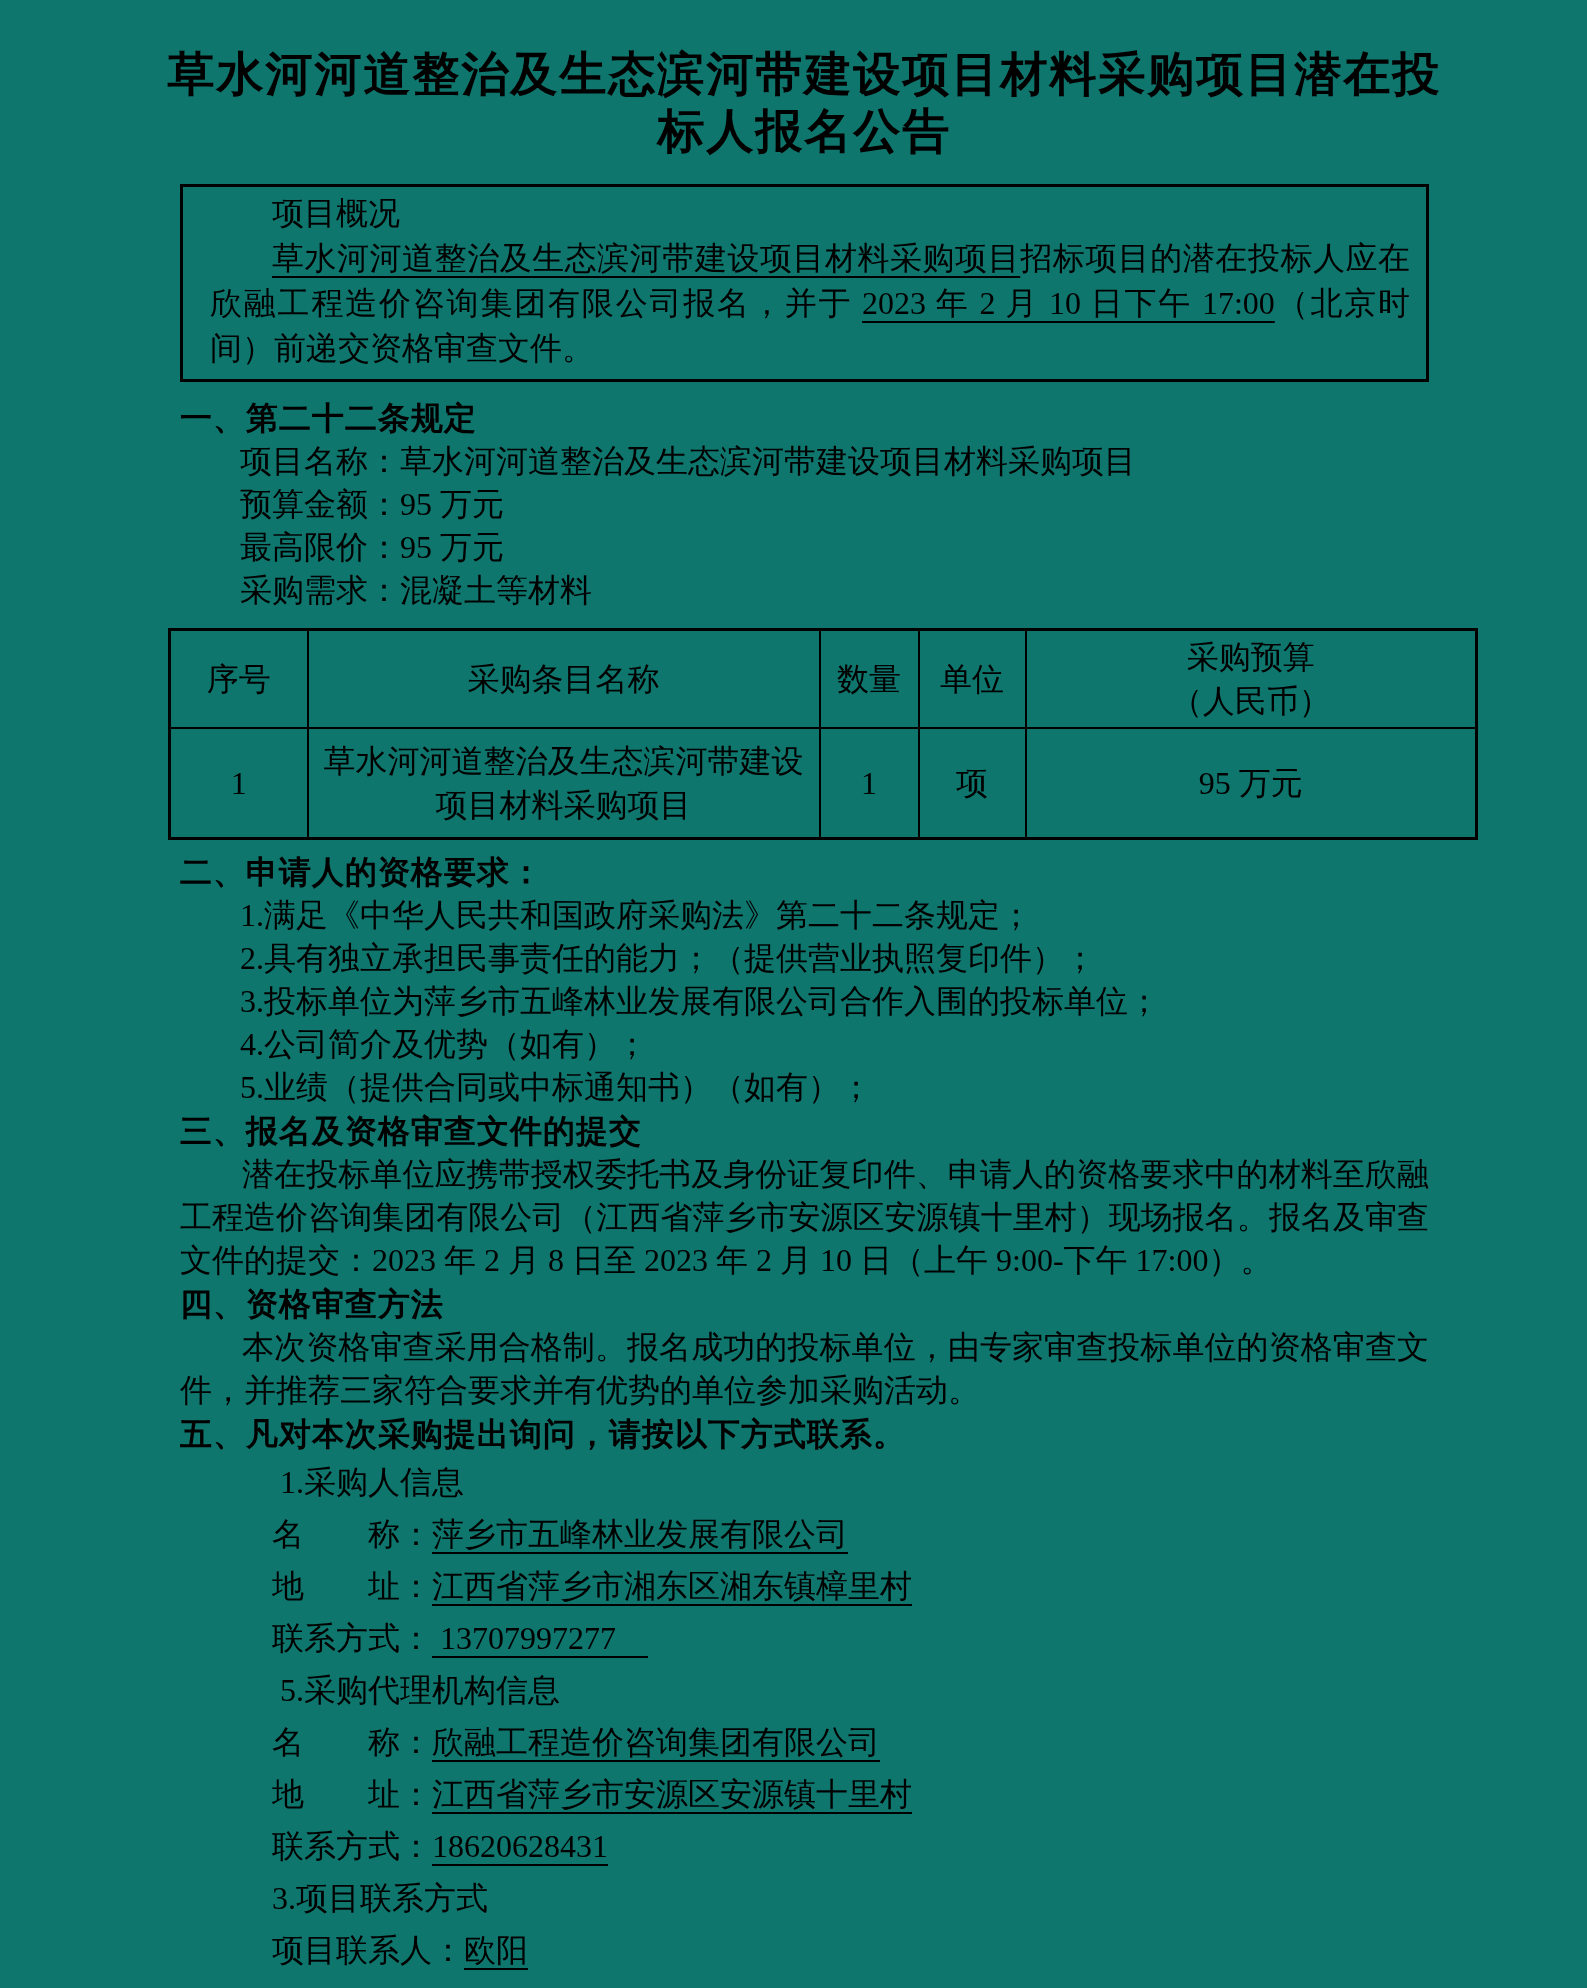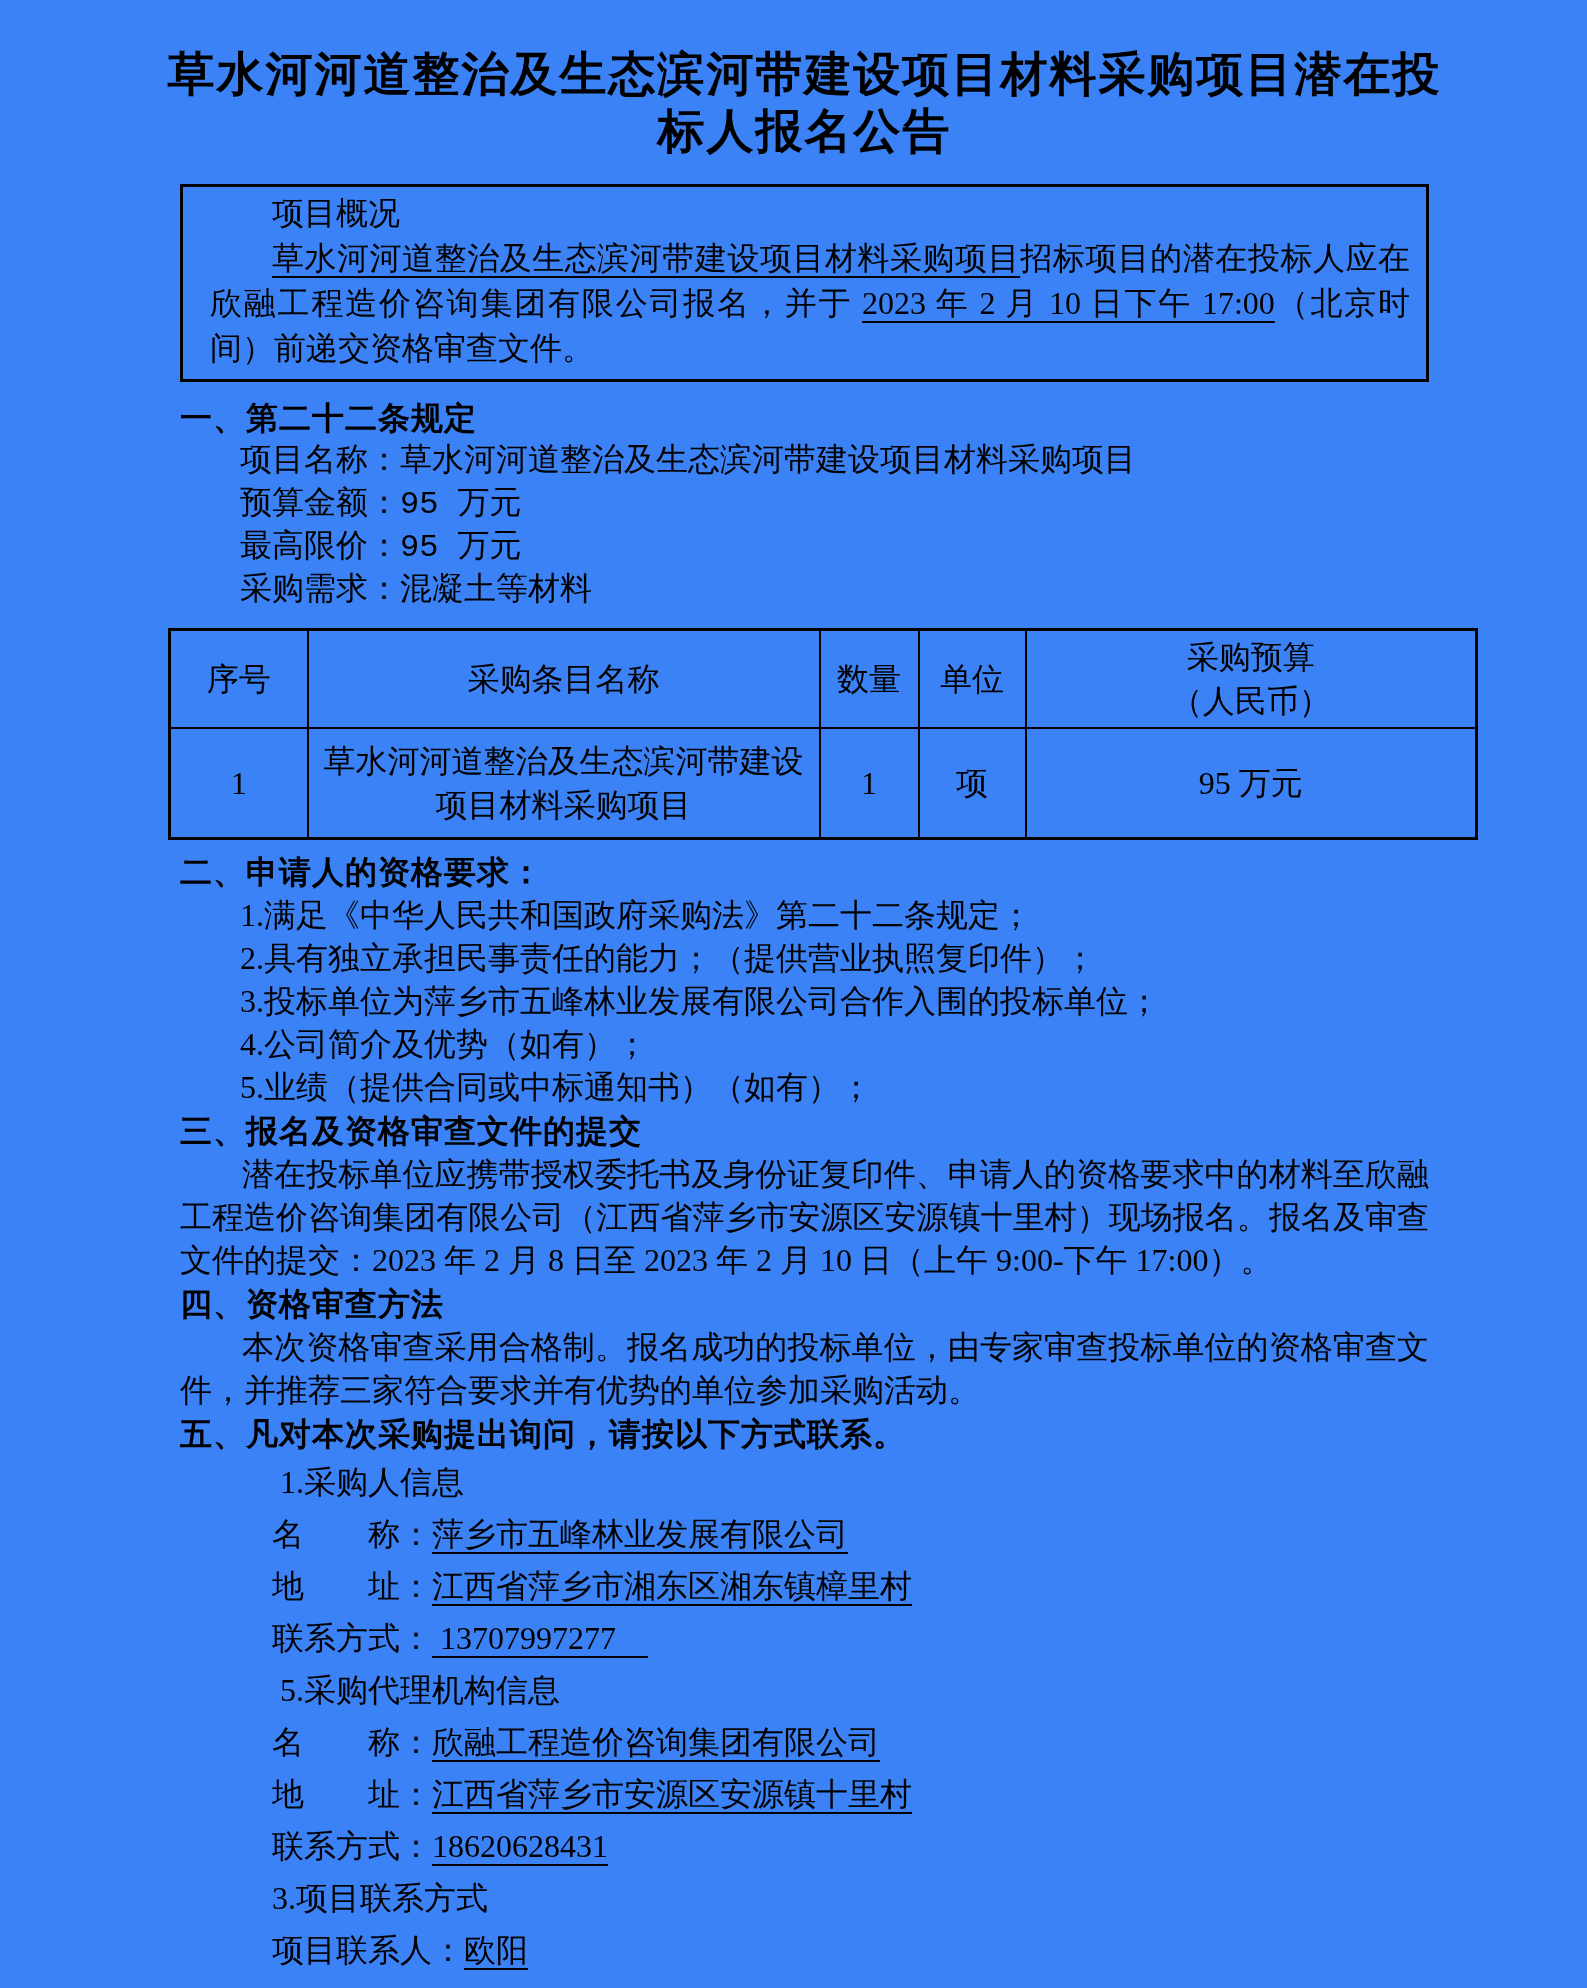--- a/index.html
+++ b/index.html
@@ -1,21 +1,21 @@
 <!DOCTYPE html>
 <html lang="zh"><head>
 <meta charset="utf-8">
 <style>
   html,body{margin:0;padding:0;background:#ffffff;}
   .page{
     position:relative;
     width:1587px;
     height:1988px;
     box-sizing:border-box;
-    background:#3b82f6;
+    background:#0f766e;
     color:#000;
     padding:46px 158px 0 180px;
     font-family:"Liberation Serif","DejaVu Serif",serif;
     font-size:32px;
     line-height:43px;
     overflow:hidden;
   }
   .doc-title{
     margin:0 -30px 24px -30px;
     text-align:center;
@@ -34,21 +34,21 @@
   .indent1{ text-indent:62px; }
   .jp{ text-align:justify; margin:0; }
   .u{ text-decoration:underline; text-decoration-thickness:2px; text-underline-offset:7px; }
   .sec-h{
     font-weight:700;
     font-family:"Liberation Sans","DejaVu Sans",sans-serif;
     letter-spacing:1px;
     margin:0;
     line-height:44px;
   }
-  .body-line{ padding-left:60px; margin:0;font-family:Liberation Mono, monospace; }
+  .body-line{ padding-left:60px; margin:0; }
   .list-line{ padding-left:60px; margin:0; }
   .para{ text-indent:62px; text-align:justify; margin:0; }
   .proc-table{
     border-collapse:collapse;
     table-layout:fixed;
     width:1307px;
     margin:16px 0 10px -12px;
     border:3px solid #000;
   }
   .proc-table th,.proc-table td{

